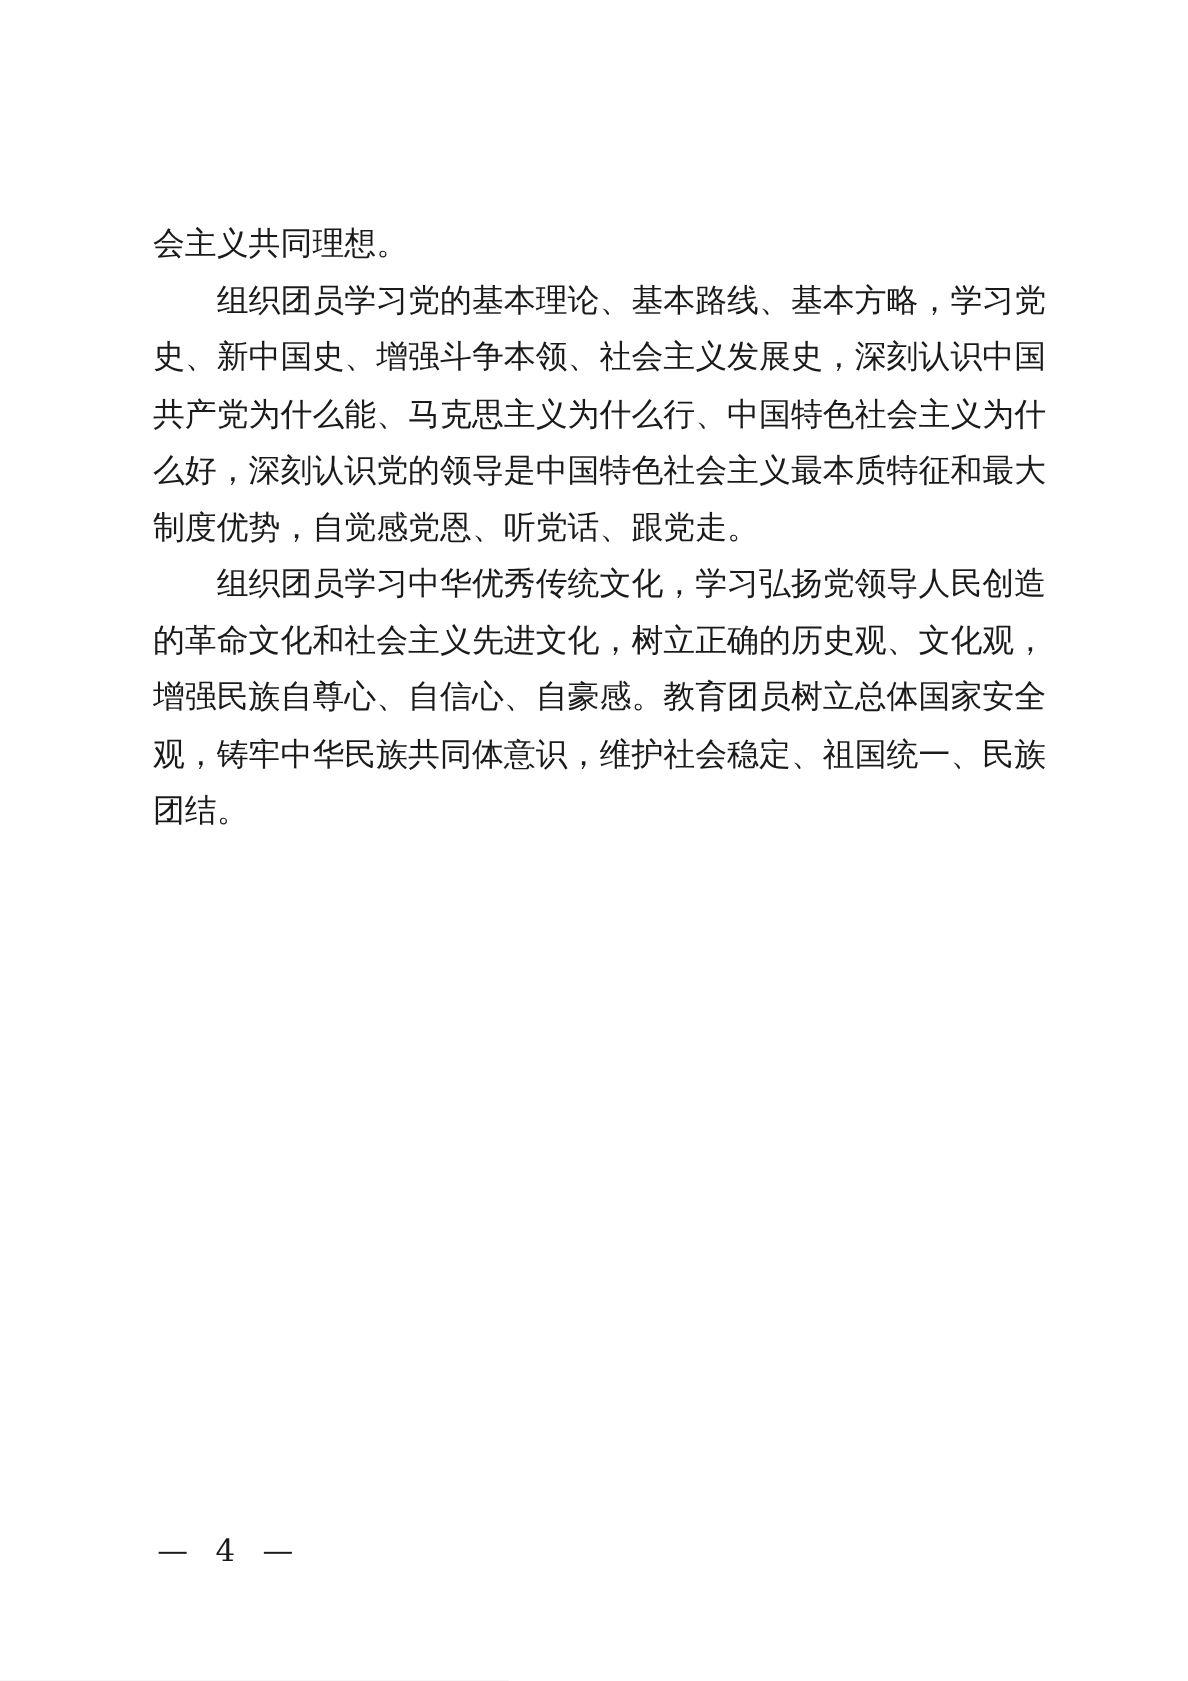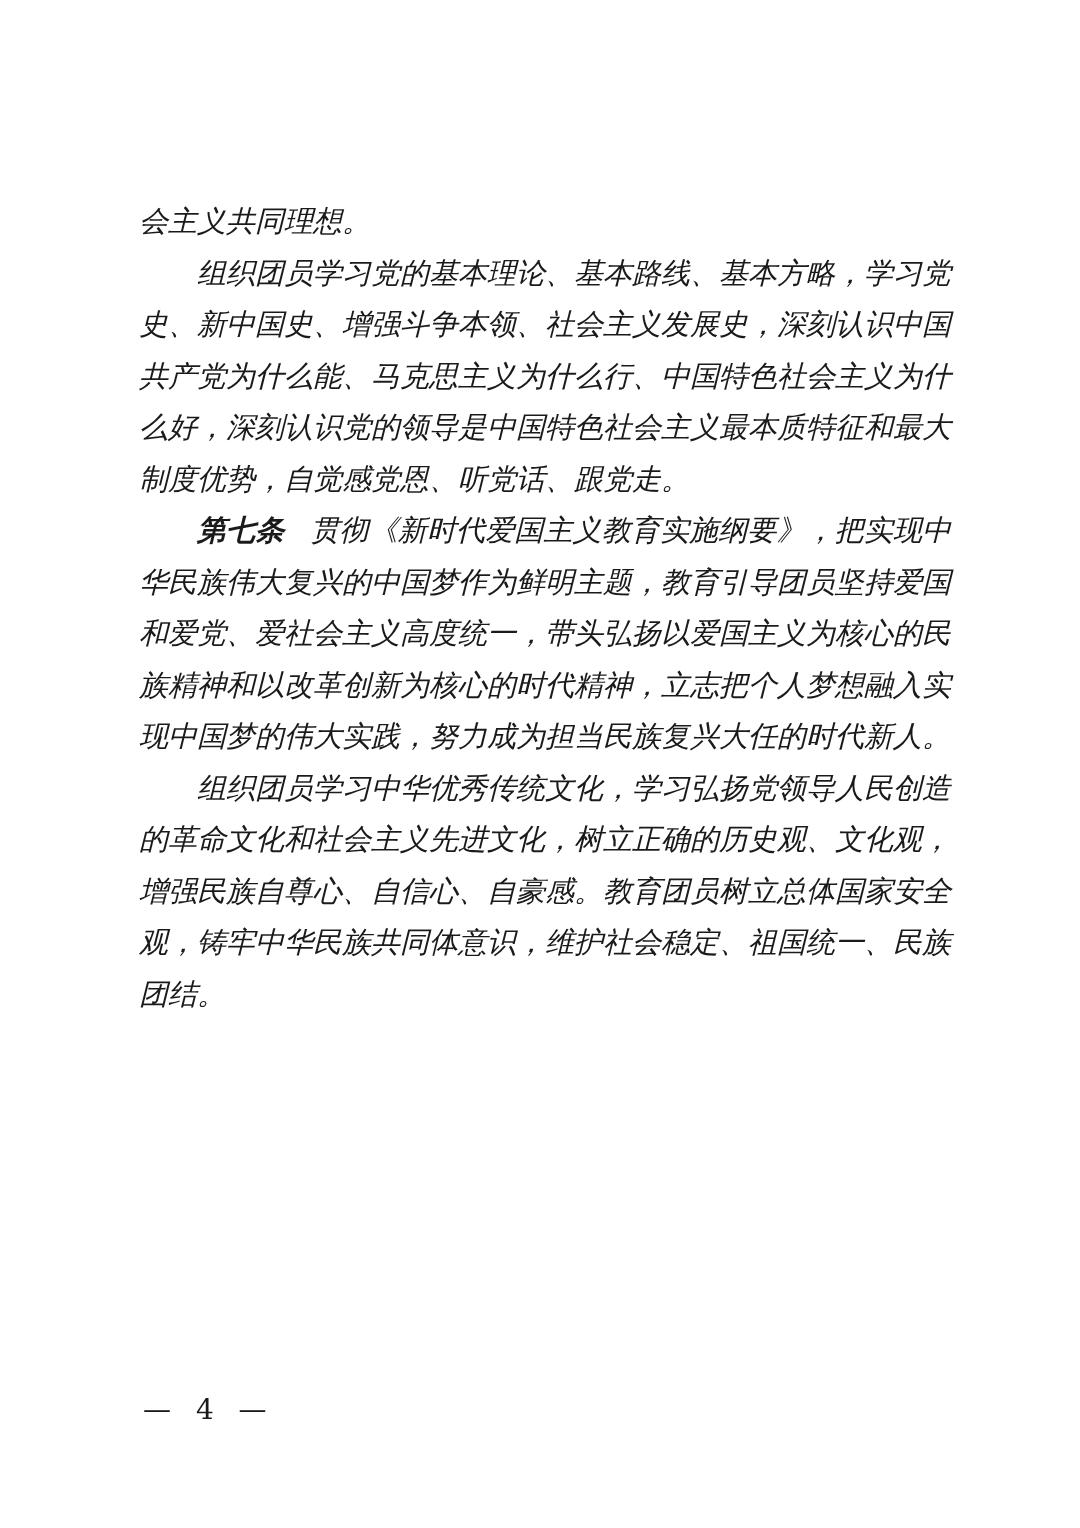--- a/index.html
+++ b/index.html
@@ -24,21 +24,20 @@
     font-size: 29px;
     line-height: 51.5px;
     text-align: justify;
     text-justify: inter-character;
     letter-spacing: 0;
   }
   .para {
     margin: 0;
     padding: 0;
     text-indent: 2em;
-    font-style: italic;
   }
   .para.no-indent {
     text-indent: 0;
   }
   .term {
     font-weight: 700;
     font-family: "DejaVu Sans", "Liberation Sans", sans-serif;
     margin-right: 0.9em;
   }
   .page-footer {
@@ -55,21 +54,20 @@
 <body>
 
 <div class="page">
 
   <main class="body-text">
 
     <p class="para no-indent">会主义共同理想。</p>
 
     <p class="para">组织团员学习党的基本理论、基本路线、基本方略，学习党史、新中国史、增强斗争本领、社会主义发展史，深刻认识中国共产党为什么能、马克思主义为什么行、中国特色社会主义为什么好，深刻认识党的领导是中国特色社会主义最本质特征和最大制度优势，自觉感党恩、听党话、跟党走。</p>
 
-    <p class="para"><b class="term">第七条</b><span>贯彻《新时代爱国主义教育实施纲要》，把实现中华民族伟大复兴的中国梦作为鲜明主题，教育引导团员坚持爱国和爱党、爱社会主义高度统一，带头弘扬以爱国主义为核心的民族精神和以改革创新为核心的时代精神，立志把个人梦想融入实现中国梦的伟大实践，努力成为担当民族复兴大任的时代新人。</span></p>
 
 
     <p class="para">组织团员学习中华优秀传统文化，学习弘扬党领导人民创造的革命文化和社会主义先进文化，树立正确的历史观、文化观，增强民族自尊心、自信心、自豪感。教育团员树立总体国家安全观，铸牢中华民族共同体意识，维护社会稳定、祖国统一、民族团结。</p>
 
 
   </main>
 
   <footer class="page-footer">— 4 —</footer>
 
 </div>

